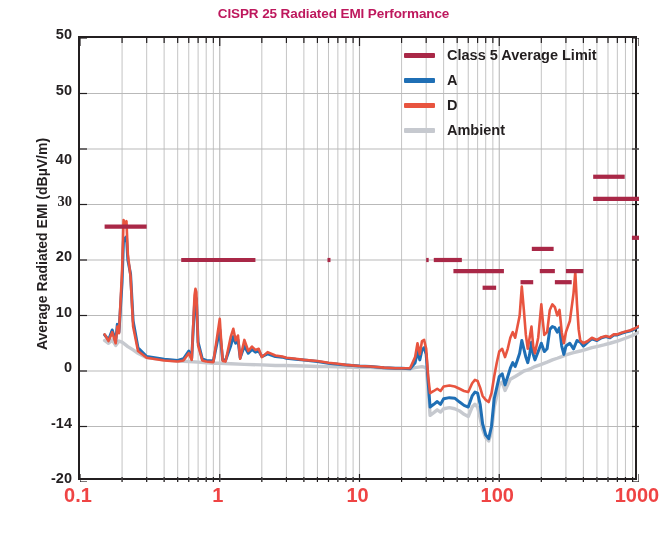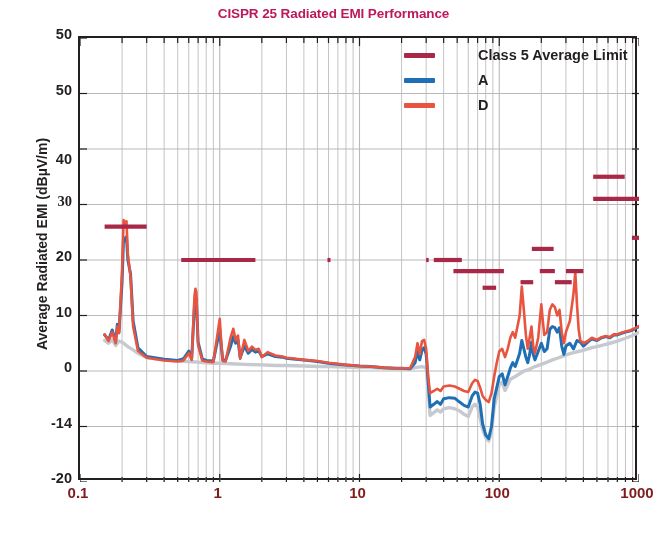--- a/index.html
+++ b/index.html
@@ -29,26 +29,26 @@
   }
   #plotsvg{position:absolute;left:0;top:0;width:559px;height:444px;display:block;}
   .ytick{
     position:absolute;right:0;width:36px;text-align:right;
     font-size:14.5px;font-weight:bold;color:#231f20;
   }
   #yticks{position:absolute;left:30px;top:0;width:42px;height:554px;}
   #xticks{position:absolute;left:0;top:484px;width:667px;height:26px;}
   .xtick{
     position:absolute;transform:translateX(-50%);
-    font-size:15px;font-weight:bold;color:#7f1d1d;white-space:nowrap;
+    font-size:20px;font-weight:bold;color:#ef4444;white-space:nowrap;
   }
   #legend{
     position:absolute;left:404px;top:44px;width:232px;
   }
-  .legend-row{display:flex;align-items:center;height:22px;margin-bottom:3px;gap:31px;}
+  .legend-row{display:flex;align-items:center;height:22px;margin-bottom:3px;}
   .legend-swatch{width:31px;height:5px;border-radius:1px;flex:0 0 auto;}
   .legend-label{
     margin-left:12px;font-size:14.5px;font-weight:bold;color:#231f20;
     white-space:nowrap;line-height:1;
   }
 </style>
 </head>
 <body>
 
 <div id="fig">
@@ -247,15 +247,19 @@
         <div class="legend-label">Class 5 Average Limit</div>
       </div>
       <div class="legend-row">
         <div class="legend-swatch" style="background: rgb(31, 111, 181);"></div>
         <div class="legend-label">A</div>
       </div>
       <div class="legend-row">
         <div class="legend-swatch" style="background: rgb(232, 84, 63);"></div>
         <div class="legend-label">D</div>
       </div>
+      <div class="legend-row">
+        <div class="legend-swatch" style="background: rgb(198, 201, 207);"></div>
+        <div class="legend-label">Ambient</div>
+      </div>
     </div>
 
 </div>
 
 </body></html>

